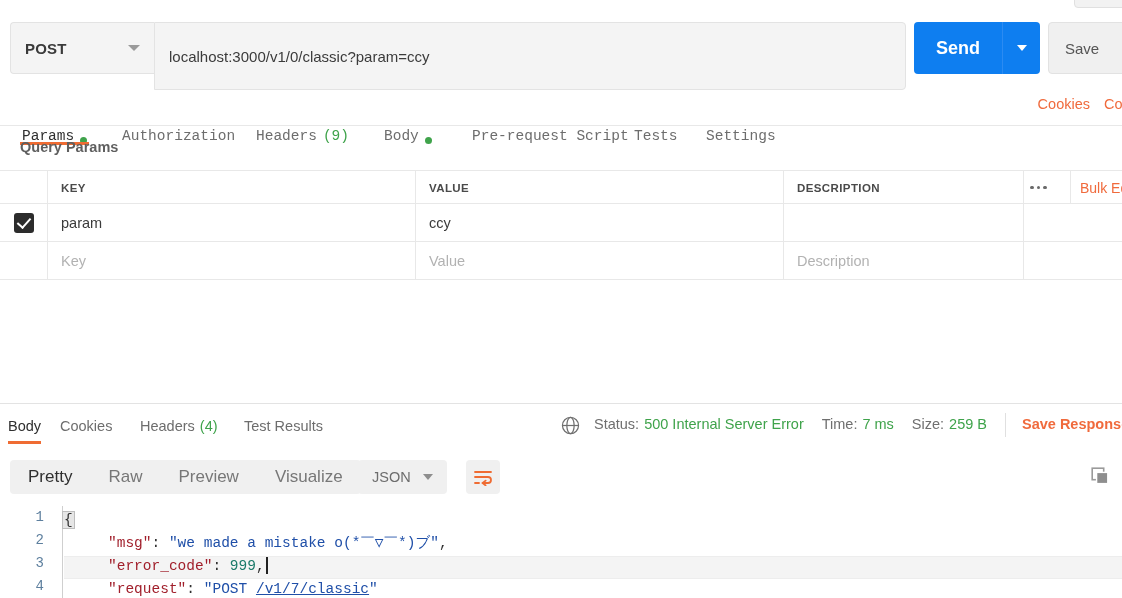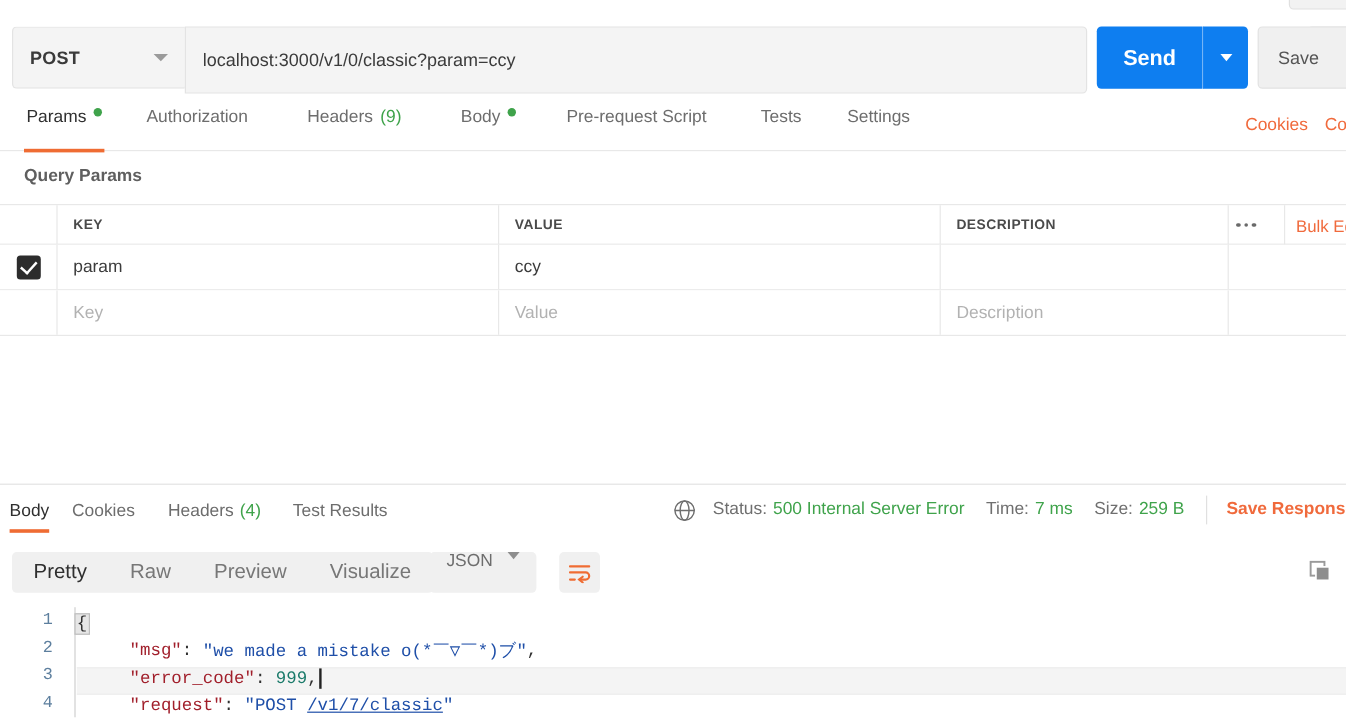--- a/index.html
+++ b/index.html
@@ -36,21 +36,21 @@
     cursor: pointer;
   }
   .method-label { font-size: 15px; color: #3a3a3a; font-weight: 600; letter-spacing: .2px; flex: 1; }
   .caret-down {
     width: 0; height: 0;
     border-left: 6px solid transparent; border-right: 6px solid transparent;
     border-top: 6px solid #9a9a9a;
   }
   .url-box {
     position: absolute; left: 154px; top: 0;
-    width: 752px; height: 56px;
+    width: 752px; height: 68px;
     background: #f4f4f4; border: 1px solid #e3e3e3;
     border-radius: 0 4px 4px 0;
     display: flex; align-items: center; padding: 0 14px;
     cursor: text;
   }
   .url-text { font-size: 15px; color: #3b3b3b; }
 
   .send-btn {
     position: absolute; left: 914px; top: 0;
     width: 88px; height: 52px;
@@ -80,24 +80,25 @@
     font-family: "Liberation Sans", sans-serif;
     cursor: pointer; text-align: left; padding-left: 16px;
   }
 
   
   .tabs-row {
     position: absolute; left: 0; top: 90px; width: 1122px; height: 36px;
     border-bottom: 1px solid #e8e8e8;
   }
   .tab {
-    position: absolute; top: 0; height: 36px;
-    display: flex; align-items: flex-start; gap: 6px;
+    position: absolute; top: 18px; height: 36px;
+    display: flex; align-items: flex-end; gap: 6px;
     font-size: 14.5px; color: #6d6d6d; cursor: pointer;
     padding: 0 2px;
+    font-family: Liberation Mono, monospace;
   }
   .tab.active { color: #2f2f2f; }
   .tab.active::after {
     content: ""; position: absolute; left: 0; right: 0; bottom: -1px;
     height: 3px; background: #ef6c33;
   }
   .dot { width: 7px; height: 7px; border-radius: 50%; background: #3fa34b; display:block; }
   .cnt { color: #3fa34b; font-size: 14.5px; }
 
   .cookies-link {
@@ -198,21 +199,21 @@
     background: #f0f0f0; border-radius: 4px; display: flex; align-items: center;
   }
   .fmt-btn {
     height: 34px; display: flex; align-items: center; padding: 0 18px;
     font-size: 17px; color: #777; cursor: pointer;
   }
   .fmt-btn.active { color: #2f2f2f; }
   .sel-group {
     position: absolute; left: 358px; top: 460px; height: 34px;
     background: #f0f0f0; border-radius: 4px;
-    display: flex; gap: 12px; padding: 0 14px; cursor: pointer;
+    display: flex; align-items: center; gap: 12px; padding: 0 14px; cursor: pointer;
   }
   .sel-group .lbl { font-size: 14.5px; color: #6d6d6d; }
   .sel-group .caret {
     width: 0; height: 0; border-left: 5px solid transparent; border-right: 5px solid transparent;
     border-top: 6px solid #8e8e8e;
   }
   .wrap-btn {
     position: absolute; left: 466px; top: 460px; width: 34px; height: 34px;
     background: #f0f0f0; border-radius: 4px;
     display: flex; align-items: center; justify-content: center; cursor: pointer;

